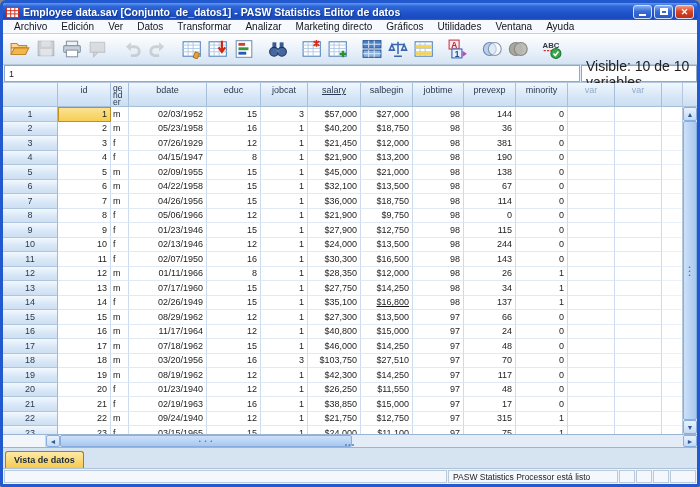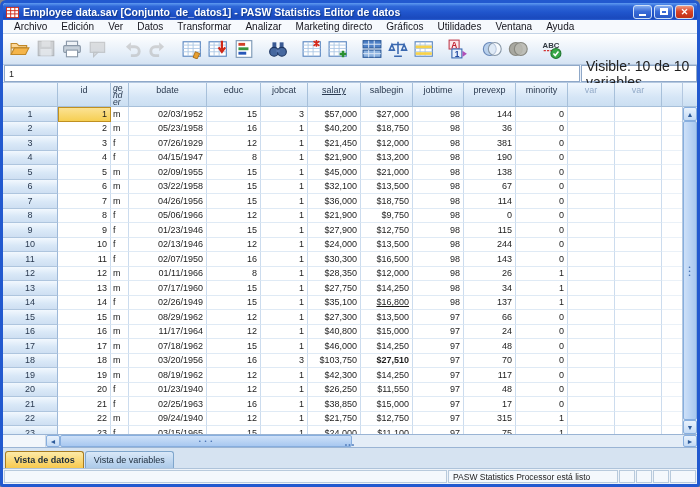--- a/index.html
+++ b/index.html
@@ -274,21 +274,21 @@
   <div class="cellref">
     <div class="cr-box cr-edit">1</div>
     <div class="cr-box cr-visible">Visible: 10 de 10 variables</div>
   </div>
 
   <div class="gridwrap">
     <div class="gridtable">
       <div class="ghead">
           <div class="hcell" style="width: 55px; flex: 0 0 55px;"></div>
           <div class="hcell" style="width: 53px; flex: 0 0 53px;">id</div>
-          <div class="hcell wrap" style="width: 18px; flex: 0 0 18px; font-style: italic;">gender</div>
+          <div class="hcell wrap" style="width: 18px; flex: 0 0 18px;">gender</div>
           <div class="hcell" style="width: 78px; flex: 0 0 78px;">bdate</div>
           <div class="hcell" style="width: 54px; flex: 0 0 54px;">educ</div>
           <div class="hcell" style="width: 47px; flex: 0 0 47px;">jobcat</div>
           <div class="hcell" style="width: 53px; flex: 0 0 53px; text-decoration: underline;">salary</div>
           <div class="hcell" style="width: 52px; flex: 0 0 52px;">salbegin</div>
           <div class="hcell" style="width: 51px; flex: 0 0 51px;">jobtime</div>
           <div class="hcell" style="width: 52px; flex: 0 0 52px;">prevexp</div>
           <div class="hcell" style="width: 52px; flex: 0 0 52px;">minority</div>
           <div class="hcell varcol" style="width: 47px; flex: 0 0 47px;">var</div>
           <div class="hcell varcol" style="width: 47px; flex: 0 0 47px;">var</div>
@@ -372,21 +372,21 @@
             <div class="cell" style="width: 52px; flex: 0 0 52px;">138</div>
             <div class="cell" style="width: 52px; flex: 0 0 52px;">0</div>
             <div class="cell" style="width: 47px; flex: 0 0 47px;"></div>
             <div class="cell" style="width: 47px; flex: 0 0 47px;"></div>
             <div class="filler"></div>
           </div>
           <div class="grow">
             <div class="rhead" style="width: 55px; flex: 0 0 55px;">6</div>
             <div class="cell" style="width: 53px; flex: 0 0 53px;">6</div>
             <div class="cell lft" style="width: 18px; flex: 0 0 18px;">m</div>
-            <div class="cell" style="width: 78px; flex: 0 0 78px;">03/22/1958</div>
+            <div class="cell" style="width: 78px; flex: 0 0 78px;">04/22/1958</div>
             <div class="cell" style="width: 54px; flex: 0 0 54px;">15</div>
             <div class="cell" style="width: 47px; flex: 0 0 47px;">1</div>
             <div class="cell" style="width: 53px; flex: 0 0 53px;">$32,100</div>
             <div class="cell" style="width: 52px; flex: 0 0 52px;">$13,500</div>
             <div class="cell" style="width: 51px; flex: 0 0 51px;">98</div>
             <div class="cell" style="width: 52px; flex: 0 0 52px;">67</div>
             <div class="cell" style="width: 52px; flex: 0 0 52px;">0</div>
             <div class="cell" style="width: 47px; flex: 0 0 47px;"></div>
             <div class="cell" style="width: 47px; flex: 0 0 47px;"></div>
             <div class="filler"></div>
@@ -568,21 +568,21 @@
             <div class="filler"></div>
           </div>
           <div class="grow">
             <div class="rhead" style="width: 55px; flex: 0 0 55px;">18</div>
             <div class="cell" style="width: 53px; flex: 0 0 53px;">18</div>
             <div class="cell lft" style="width: 18px; flex: 0 0 18px;">m</div>
             <div class="cell" style="width: 78px; flex: 0 0 78px;">03/20/1956</div>
             <div class="cell" style="width: 54px; flex: 0 0 54px;">16</div>
             <div class="cell" style="width: 47px; flex: 0 0 47px;">3</div>
             <div class="cell" style="width: 53px; flex: 0 0 53px;">$103,750</div>
-            <div class="cell" style="width: 52px; flex: 0 0 52px; font-weight: bold;">$27,510</div>
+            <div class="cell" style="width: 52px; flex: 0 0 52px;">$27,510</div>
             <div class="cell" style="width: 51px; flex: 0 0 51px;">97</div>
             <div class="cell" style="width: 52px; flex: 0 0 52px;">70</div>
             <div class="cell" style="width: 52px; flex: 0 0 52px;">0</div>
             <div class="cell" style="width: 47px; flex: 0 0 47px;"></div>
             <div class="cell" style="width: 47px; flex: 0 0 47px;"></div>
             <div class="filler"></div>
           </div>
           <div class="grow">
             <div class="rhead" style="width: 55px; flex: 0 0 55px;">19</div>
             <div class="cell" style="width: 53px; flex: 0 0 53px;">19</div>
@@ -612,21 +612,21 @@
             <div class="cell" style="width: 52px; flex: 0 0 52px;">48</div>
             <div class="cell" style="width: 52px; flex: 0 0 52px;">0</div>
             <div class="cell" style="width: 47px; flex: 0 0 47px;"></div>
             <div class="cell" style="width: 47px; flex: 0 0 47px;"></div>
             <div class="filler"></div>
           </div>
           <div class="grow">
             <div class="rhead" style="width: 55px; flex: 0 0 55px;">21</div>
             <div class="cell" style="width: 53px; flex: 0 0 53px;">21</div>
             <div class="cell lft" style="width: 18px; flex: 0 0 18px;">f</div>
-            <div class="cell" style="width: 78px; flex: 0 0 78px;">02/25/1963</div>
+            <div class="cell" style="width: 78px; flex: 0 0 78px;">02/19/1963</div>
             <div class="cell" style="width: 54px; flex: 0 0 54px;">16</div>
             <div class="cell" style="width: 47px; flex: 0 0 47px;">1</div>
             <div class="cell" style="width: 53px; flex: 0 0 53px;">$38,850</div>
             <div class="cell" style="width: 52px; flex: 0 0 52px;">$15,000</div>
             <div class="cell" style="width: 51px; flex: 0 0 51px;">97</div>
             <div class="cell" style="width: 52px; flex: 0 0 52px;">17</div>
             <div class="cell" style="width: 52px; flex: 0 0 52px;">0</div>
             <div class="cell" style="width: 47px; flex: 0 0 47px;"></div>
             <div class="cell" style="width: 47px; flex: 0 0 47px;"></div>
             <div class="filler"></div>
@@ -681,21 +681,20 @@
     <div class="hs-thumb">
         <span class="grip">•&nbsp;•&nbsp;•</span>
       </div>
     <div class="hs-track"></div>
     <div class="hs-arrow">►</div>
     <div class="split-dots">•••</div>
   </div>
 
   <div class="tabstrip">
       <div class="vtab active">Vista de datos</div>
-      <div class="vtab inactive">Vista de variables</div>
     </div>
 
   <div class="statusbar">
     <div class="st-seg st-fill"></div>
     <div class="st-seg st-msg">PASW Statistics Processor está listo</div>
     <div class="st-seg st-sm"></div>
     <div class="st-seg st-sm"></div>
     <div class="st-seg st-sm"></div>
     <div class="st-seg st-end"></div>
   </div>

